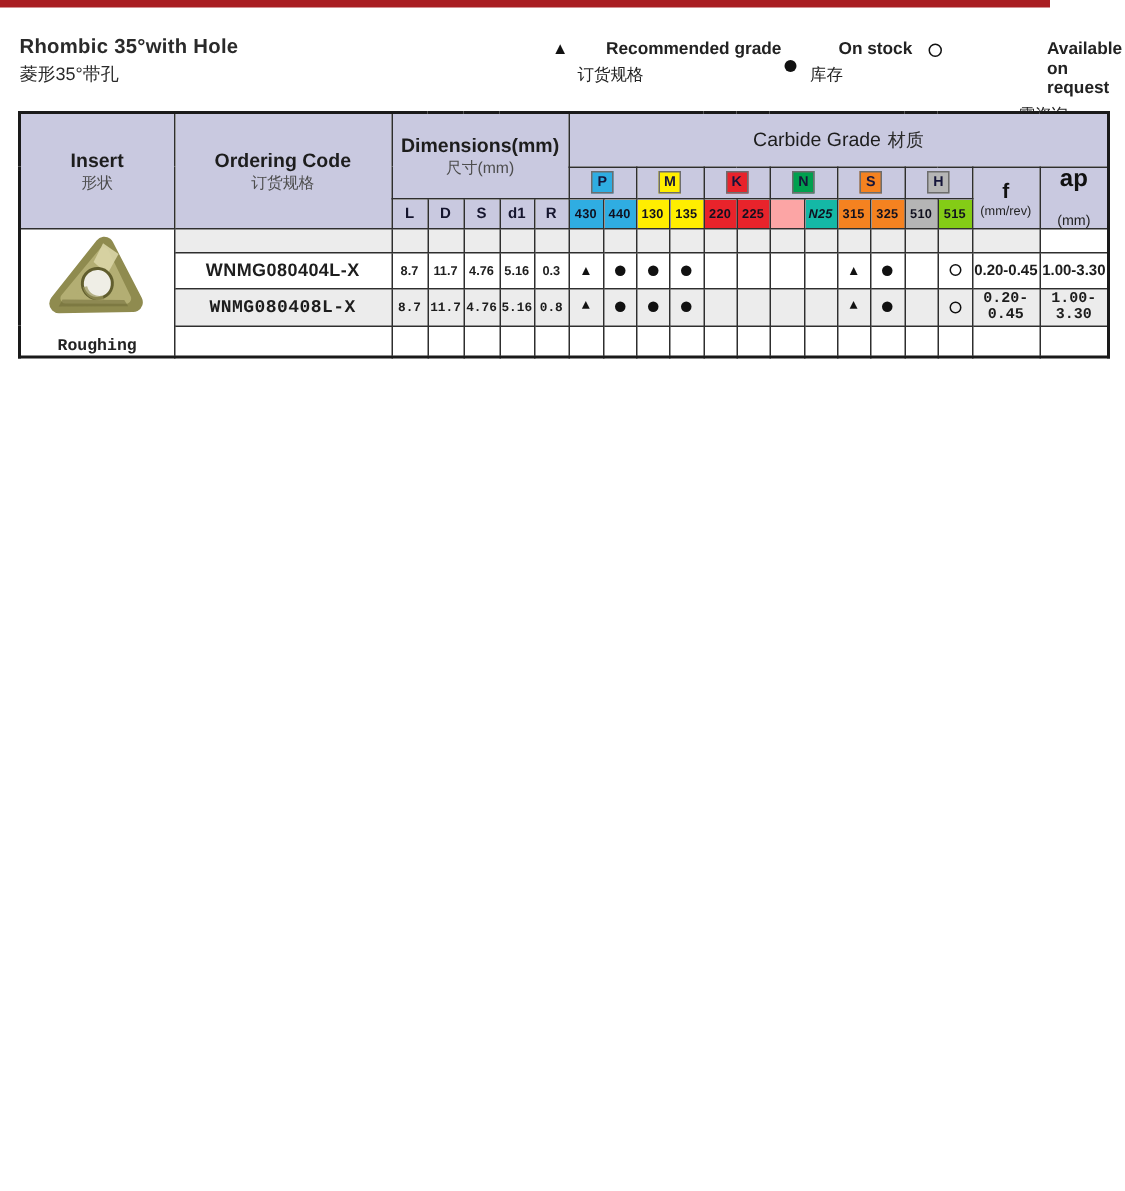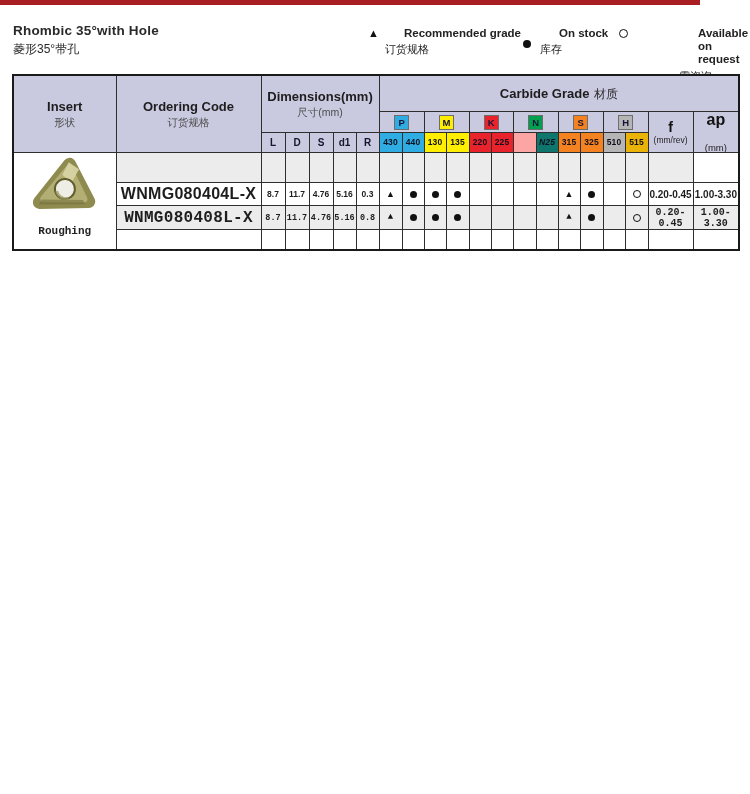--- a/index.html
+++ b/index.html
@@ -25,45 +25,45 @@
   table.spec{
     position:absolute;left:12px;top:74px;width:726px;
     border-collapse:collapse;table-layout:fixed;
     border:2px solid #1a1a1a;
   }
   .spec th,.spec td{
     border:1px solid #2e2e2e;padding:0;text-align:center;vertical-align:middle;overflow:hidden;
   }
   .spec th{background:#c9c9e0;font-weight:normal;}
   tr.h-a{height:36px;} tr.h-b{height:17px;} tr.h-c{height:18px;}
-  tr.b-spacer{height:30px;} tr.b-r1{height:23px;} tr.b-r2{height:24px;} tr.b-end{height:20px;}
+  tr.b-spacer{height:15px;} tr.b-r1{height:23px;} tr.b-r2{height:24px;} tr.b-end{height:20px;}
 
   .th-en{font-size:13px;font-weight:bold;color:#1d1d1d;line-height:1.1;}
   .th-cn{font-size:10.5px;color:#4d4d4d;margin-top:3px;line-height:1;}
-  .carbide-en{font-size:13px;font-weight:bold;color:#1d1d1d;}
+  .carbide-en{font-size:13px;font-weight:normal;color:#1d1d1d;}
   .carbide-cn{font-size:12px;color:#2c2c2c;font-weight:normal;}
 
   th.dim-col{font-size:10px;font-weight:bold;color:#15152e;}
   th.grade-num{font-size:8.5px;font-weight:bold;color:#10101f;letter-spacing:.2px;}
   .badge{
     display:inline-block;width:13px;height:13px;line-height:13px;
     font-size:9.5px;font-weight:bold;color:#15153a;border:1px solid #6d6d6d;
     text-align:center;vertical-align:middle;
   }
   .f-top{font-size:14px;font-weight:bold;color:#111;line-height:1;}
   .f-unit{font-size:8.5px;color:#222;margin-top:2px;line-height:1;}
   .ap-top{font-size:16px;font-weight:bold;color:#111;line-height:1;}
   .ap-unit{font-size:9.5px;color:#222;margin-top:15px;line-height:1;}
 
   tr.row-white td{background:#ffffff;}
   tr.row-gray td{background:#ececec;font-family:Liberation Mono, monospace;}
   td.insert-cell{background:#ffffff !important;vertical-align:top;padding-top:4px;}
   .insert-label{font-size:11px;font-weight:bold;color:#222;margin-top:5px;}
 
-  td.code-cell{font-size:16px;font-weight:bold;color:#1d1d1d;letter-spacing:.3px;}
+  td.code-cell{font-size:12px;font-weight:bold;color:#1d1d1d;letter-spacing:.3px;}
   td.dim-val{font-size:8.5px;font-weight:bold;color:#1d1d1d;}
   td.range-cell{font-size:10px;font-weight:bold;color:#1d1d1d;}
   td.mark-cell{line-height:0;}
   .m-tri{font-size:9px;color:#111;line-height:9px;}
   .m-dot{display:inline-block;width:7px;height:7px;border-radius:50%;background:#111;}
   .m-ring{display:inline-block;width:6px;height:6px;border-radius:50%;border:1.6px solid #111;background:transparent;}
 </style>
 </head>
 <body>
 
@@ -167,25 +167,25 @@
         <th class="dim-col">S</th>
         <th class="dim-col">d1</th>
         <th class="dim-col">R</th>
         <th class="grade-num" style="background: rgb(47, 173, 226);">430</th>
         <th class="grade-num" style="background: rgb(47, 173, 226); margin-left: 47px;">440</th>
         <th class="grade-num" style="background: rgb(255, 238, 0);">130</th>
         <th class="grade-num" style="background: rgb(255, 238, 0); text-align: center;">135</th>
         <th class="grade-num" style="background: rgb(232, 35, 43);">220</th>
         <th class="grade-num" style="background: rgb(232, 35, 43);">225</th>
         <th class="grade-num" style="background: #fca5a5; padding-left: 24px;">N20</th>
-        <th class="grade-num" style="background: #0f766e; font-style: italic;">N25</th>
+        <th class="grade-num" style="background: #14b8a6; font-style: italic;">N25</th>
         <th class="grade-num" style="background: rgb(245, 130, 32);">315</th>
         <th class="grade-num" style="background: rgb(245, 130, 32);">325</th>
         <th class="grade-num" style="background: rgb(181, 181, 181);">510</th>
-        <th class="grade-num" style="background: #eab308;">515</th>
+        <th class="grade-num" style="background: #84cc16;">515</th>
       </tr>
   </thead>
   <tbody id="table-body">
     <tr class="b-spacer row-gray" id="spacer-row">
       <td rowspan="4" class="insert-cell">
         <svg width="78" height="58" viewBox="0 0 78 58">
           <g transform="rotate(6 39 31)">
             <path d="M41 7 L64 42 L15 48 Z" fill="#8f8b4f" stroke="#8f8b4f" stroke-width="13" stroke-linejoin="round"></path>
             <path d="M41 11 L59 40 L19 44 Z" fill="#b3ae73" stroke="#b3ae73" stroke-width="7" stroke-linejoin="round"></path>
             <path d="M40 5 L51 11 L45 25 L35 18 Z" fill="#d9d5a6" opacity="0.9"></path>

